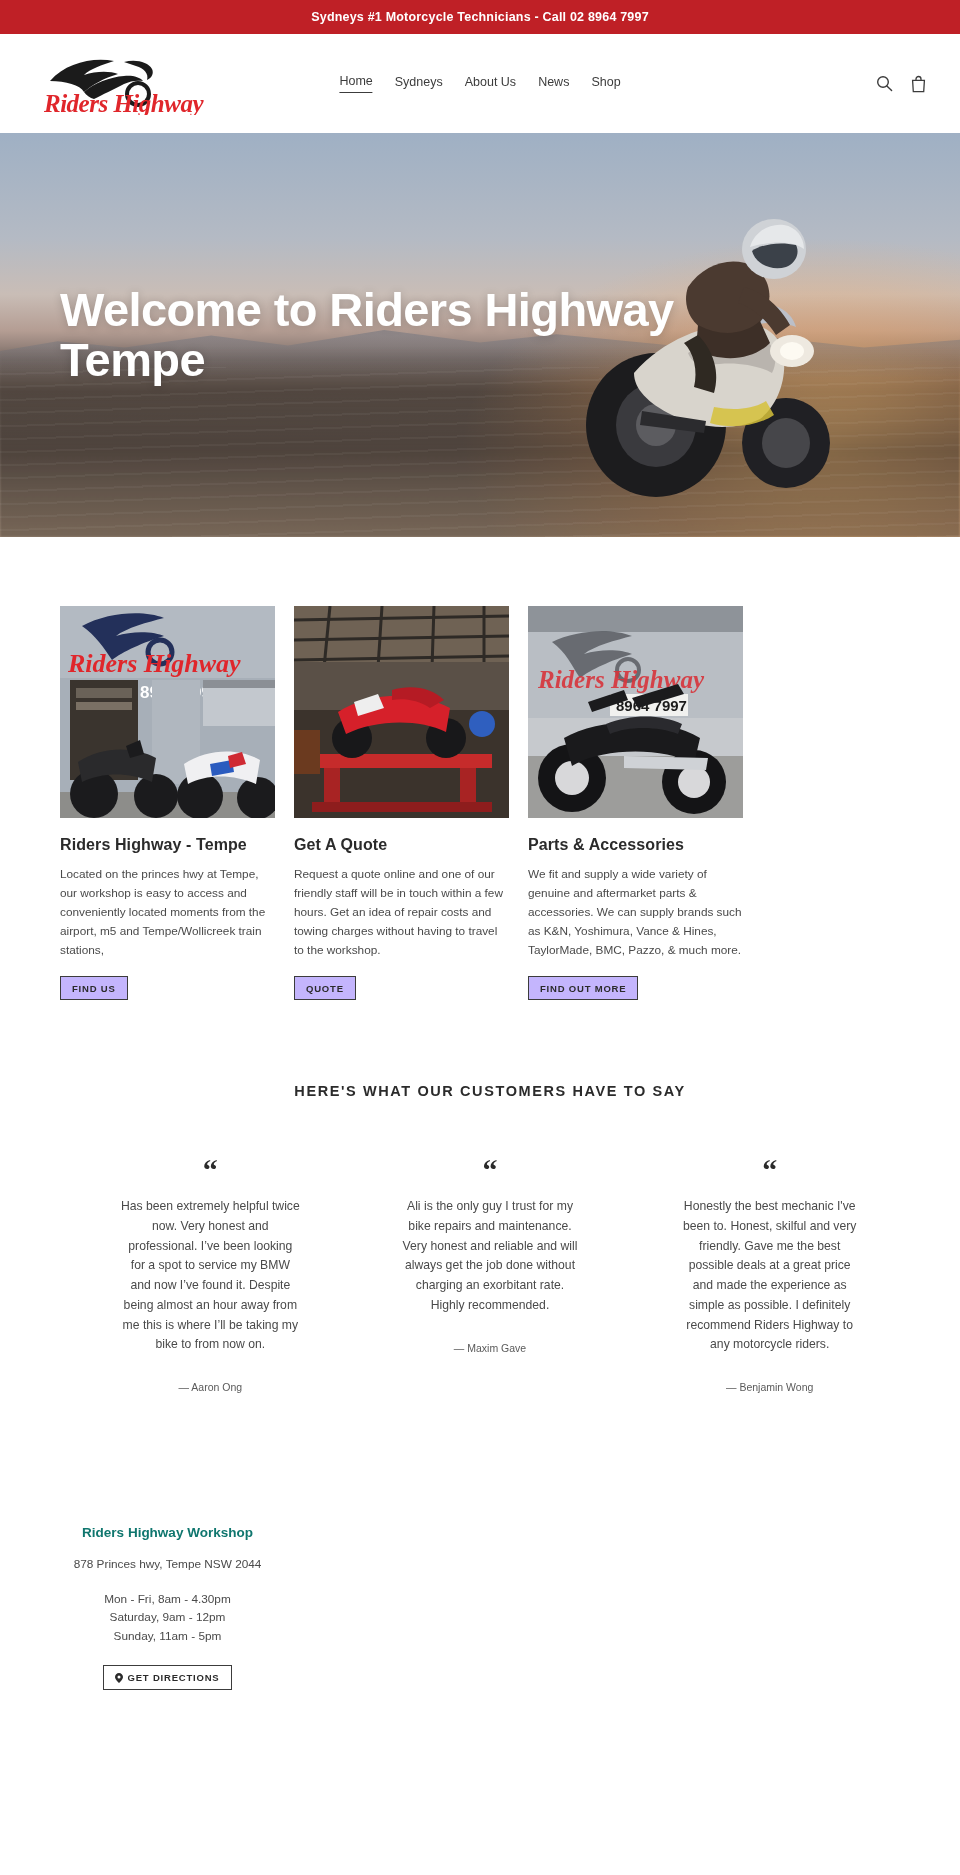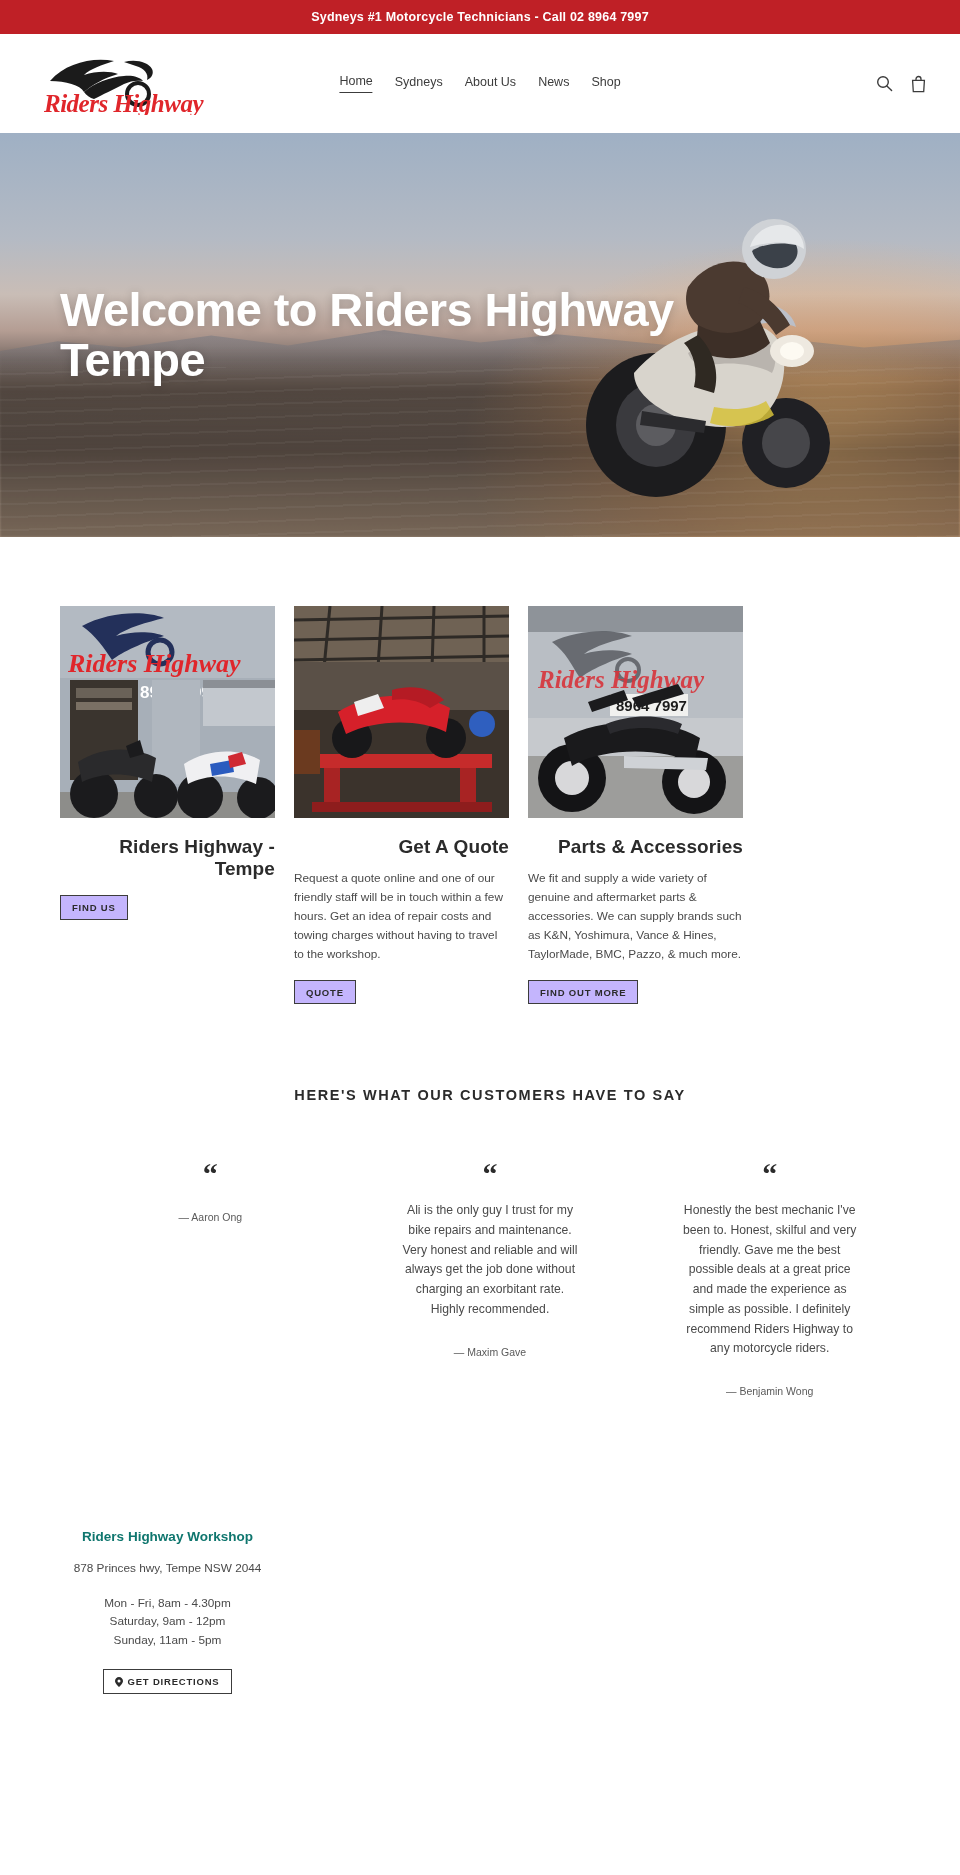--- a/index.html
+++ b/index.html
@@ -177,25 +177,24 @@
   .card-media {
     width: 215px;
     height: 212px;
     overflow: hidden;
     position: relative;
     background: #9aa2ad;
   }
   .card-media svg { display:block; width:100%; height:100%; }
   .card-title {
     margin: 18px 0 0 0;
-    font-size: 19px;
+    font-size: 16px;
     font-weight: bold;
     color: #2b2b2b;
     letter-spacing: 0.1px;
-    text-align: right;
   }
   .card-text {
     margin: 11px 0 0 0;
     font-size: 11.8px;
     line-height: 1.62;
     color: #4a4a4a;
   }
   .card-btn {
     display: inline-block;
     margin-top: 15px;
@@ -427,20 +426,21 @@
             <path d="M66 140 L80 134 L84 148 L70 152 Z" fill="#1b1b1d"></path>
             <ellipse cx="140" cy="190" rx="23" ry="23" fill="#1b1b1d"></ellipse>
             <ellipse cx="198" cy="192" rx="21" ry="21" fill="#1b1b1d"></ellipse>
             <path d="M124 158 C148 142, 180 142, 200 154 L196 178 C174 168, 146 168, 128 178 Z" fill="#f0f0f2"></path>
             <path d="M150 158 L172 154 L174 166 L152 170 Z" fill="#2a5bbf"></path>
             <path d="M168 150 L182 146 L186 158 L170 162 Z" fill="#cf2a33"></path>
           </g>
         </svg>
       </div>
       <h3 class="card-title">Riders Highway - Tempe</h3>
+      <p class="card-text">Located on the princes hwy at Tempe,  our workshop is easy to access and conveniently located moments from the airport, m5 and Tempe/Wollicreek train stations,</p>
       <button class="card-btn">FIND US</button>
     </article>
 
     <article class="card">
       <div class="card-media">
         <svg viewBox="0 0 215 212" preserveAspectRatio="xMidYMid slice" xmlns="http://www.w3.org/2000/svg">
           <rect width="215" height="212" fill="#4a4139"></rect>
 
           <rect x="0" y="0" width="215" height="62" fill="#6f6254"></rect>
           <g stroke="#2e2a26" stroke-width="3">
@@ -509,20 +509,21 @@
 
   </div>
 </section>
 
 <section class="testimonials">
   <h2 class="testimonials-heading">HERE'S WHAT OUR CUSTOMERS HAVE TO SAY</h2>
 
   <div class="quotes">
     <blockquote class="quote">
       <span class="quote-mark">“</span>
+      <p class="quote-text">Has been extremely helpful twice now. Very honest and professional. I’ve been looking for a spot to service my BMW and now I’ve found it. Despite being almost an hour away from me this is where I’ll be taking my bike to from now on.</p>
       <footer class="quote-author">— Aaron Ong</footer>
     </blockquote>
 
     <blockquote class="quote">
       <span class="quote-mark">“</span>
       <p class="quote-text">Ali is the only guy I trust for my bike repairs and maintenance. Very honest and reliable and will always get the job done without charging an exorbitant rate. Highly recommended.</p>
       <footer class="quote-author">— Maxim Gave</footer>
     </blockquote>
 
     <blockquote class="quote">

